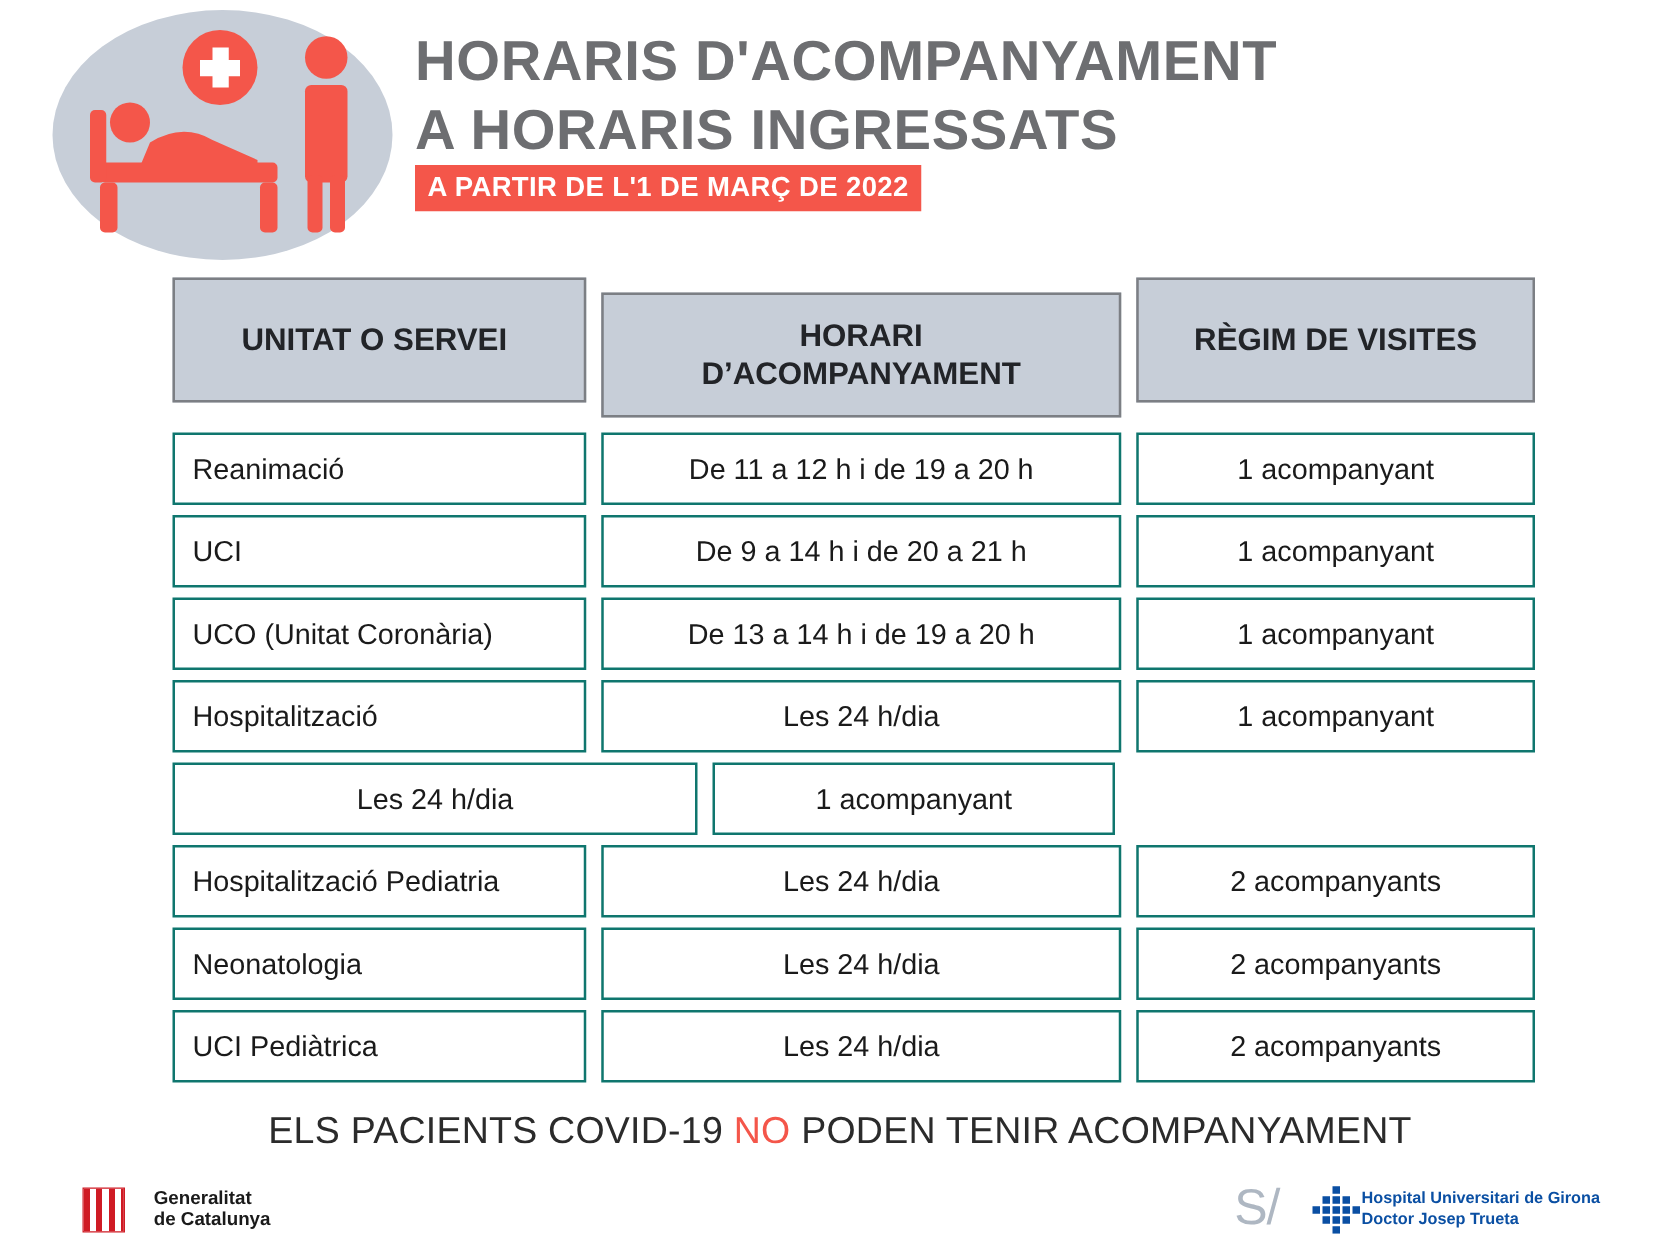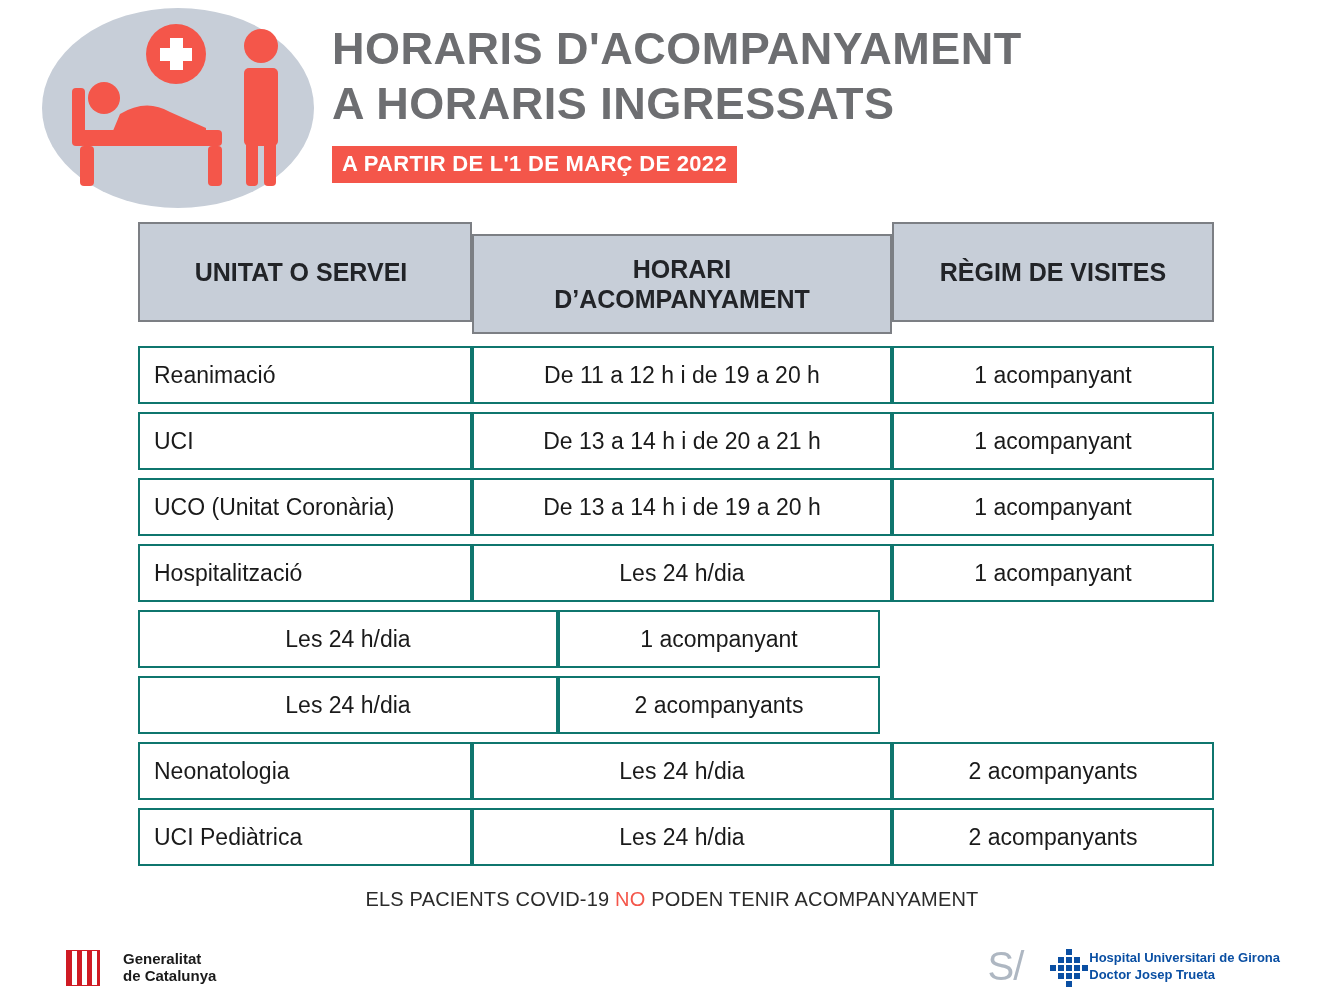--- a/index.html
+++ b/index.html
@@ -45,21 +45,20 @@
   }
   .title-line {
     color: #6d6e71;
     font-size: 45px;
     font-weight: bold;
     letter-spacing: 0.5px;
     line-height: 1.22;
     white-space: nowrap;
   }
   .subtitle-wrap {
-    margin-top: 14px;
     display: inline-block;
   }
   .subtitle {
     display: inline-block;
     background: #f4564a;
     color: #ffffff;
     font-size: 22px;
     font-weight: bold;
     letter-spacing: 0.3px;
     padding: 5px 10px 6px 10px;
@@ -68,20 +67,21 @@
 
   
   .table {
     position: absolute;
     left: 138px;
     top: 222px;
     width: 1090px;
   }
   .row {
     display: flex;
+    gap: 12px;
     margin-bottom: 8px;
   }
   .cell {
     border: 2px solid #0f766e;
     background: #ffffff;
     display: flex;
     align-items: center;
     font-size: 23px;
     color: #1a1a1a;
     height: 58px;
@@ -106,21 +106,21 @@
   .header-row .c1 { padding-left: 0; }
   .hdr-two-line { white-space: pre-line; margin-top: 12px; }
 
   
   .note {
     position: absolute;
     left: 0;
     top: 888px;
     width: 1344px;
     text-align: center;
-    font-size: 20px;
+    font-size: 30px;
     color: #2b2b2b;
     letter-spacing: 0.2px;
   }
   .note .no {
     color: #f4564a;
     font-weight: normal;
   }
 
   
   .bottom {
@@ -233,21 +233,21 @@
     </div>
 
     <div class="row">
       <div class="cell c1">Reanimació</div>
       <div class="cell c2">De 11 a 12 h i de 19 a 20 h</div>
       <div class="cell c3">1 acompanyant</div>
     </div>
 
     <div class="row">
       <div class="cell c1">UCI</div>
-      <div class="cell c2">De 13 a 14 h i de 20 a 21 h</div>
+      <div class="cell c2">De 9 a 14 h i de 20 a 21 h</div>
       <div class="cell c3">1 acompanyant</div>
     </div>
 
     <div class="row">
       <div class="cell c1">UCO (Unitat Coronària)</div>
       <div class="cell c2">De 13 a 14 h i de 19 a 20 h</div>
       <div class="cell c3">1 acompanyant</div>
     </div>
 
     <div class="row">
@@ -255,20 +255,21 @@
       <div class="cell c2">Les 24 h/dia</div>
       <div class="cell c3">1 acompanyant</div>
     </div>
 
     <div class="row">
       <div class="cell c2">Les 24 h/dia</div>
       <div class="cell c3">1 acompanyant</div>
     </div>
 
     <div class="row">
+      <div class="cell c1">Hospitalització Pediatria</div>
       <div class="cell c2">Les 24 h/dia</div>
       <div class="cell c3">2 acompanyants</div>
     </div>
 
     <div class="row">
       <div class="cell c1">Neonatologia</div>
       <div class="cell c2">Les 24 h/dia</div>
       <div class="cell c3">2 acompanyants</div>
     </div>
 

